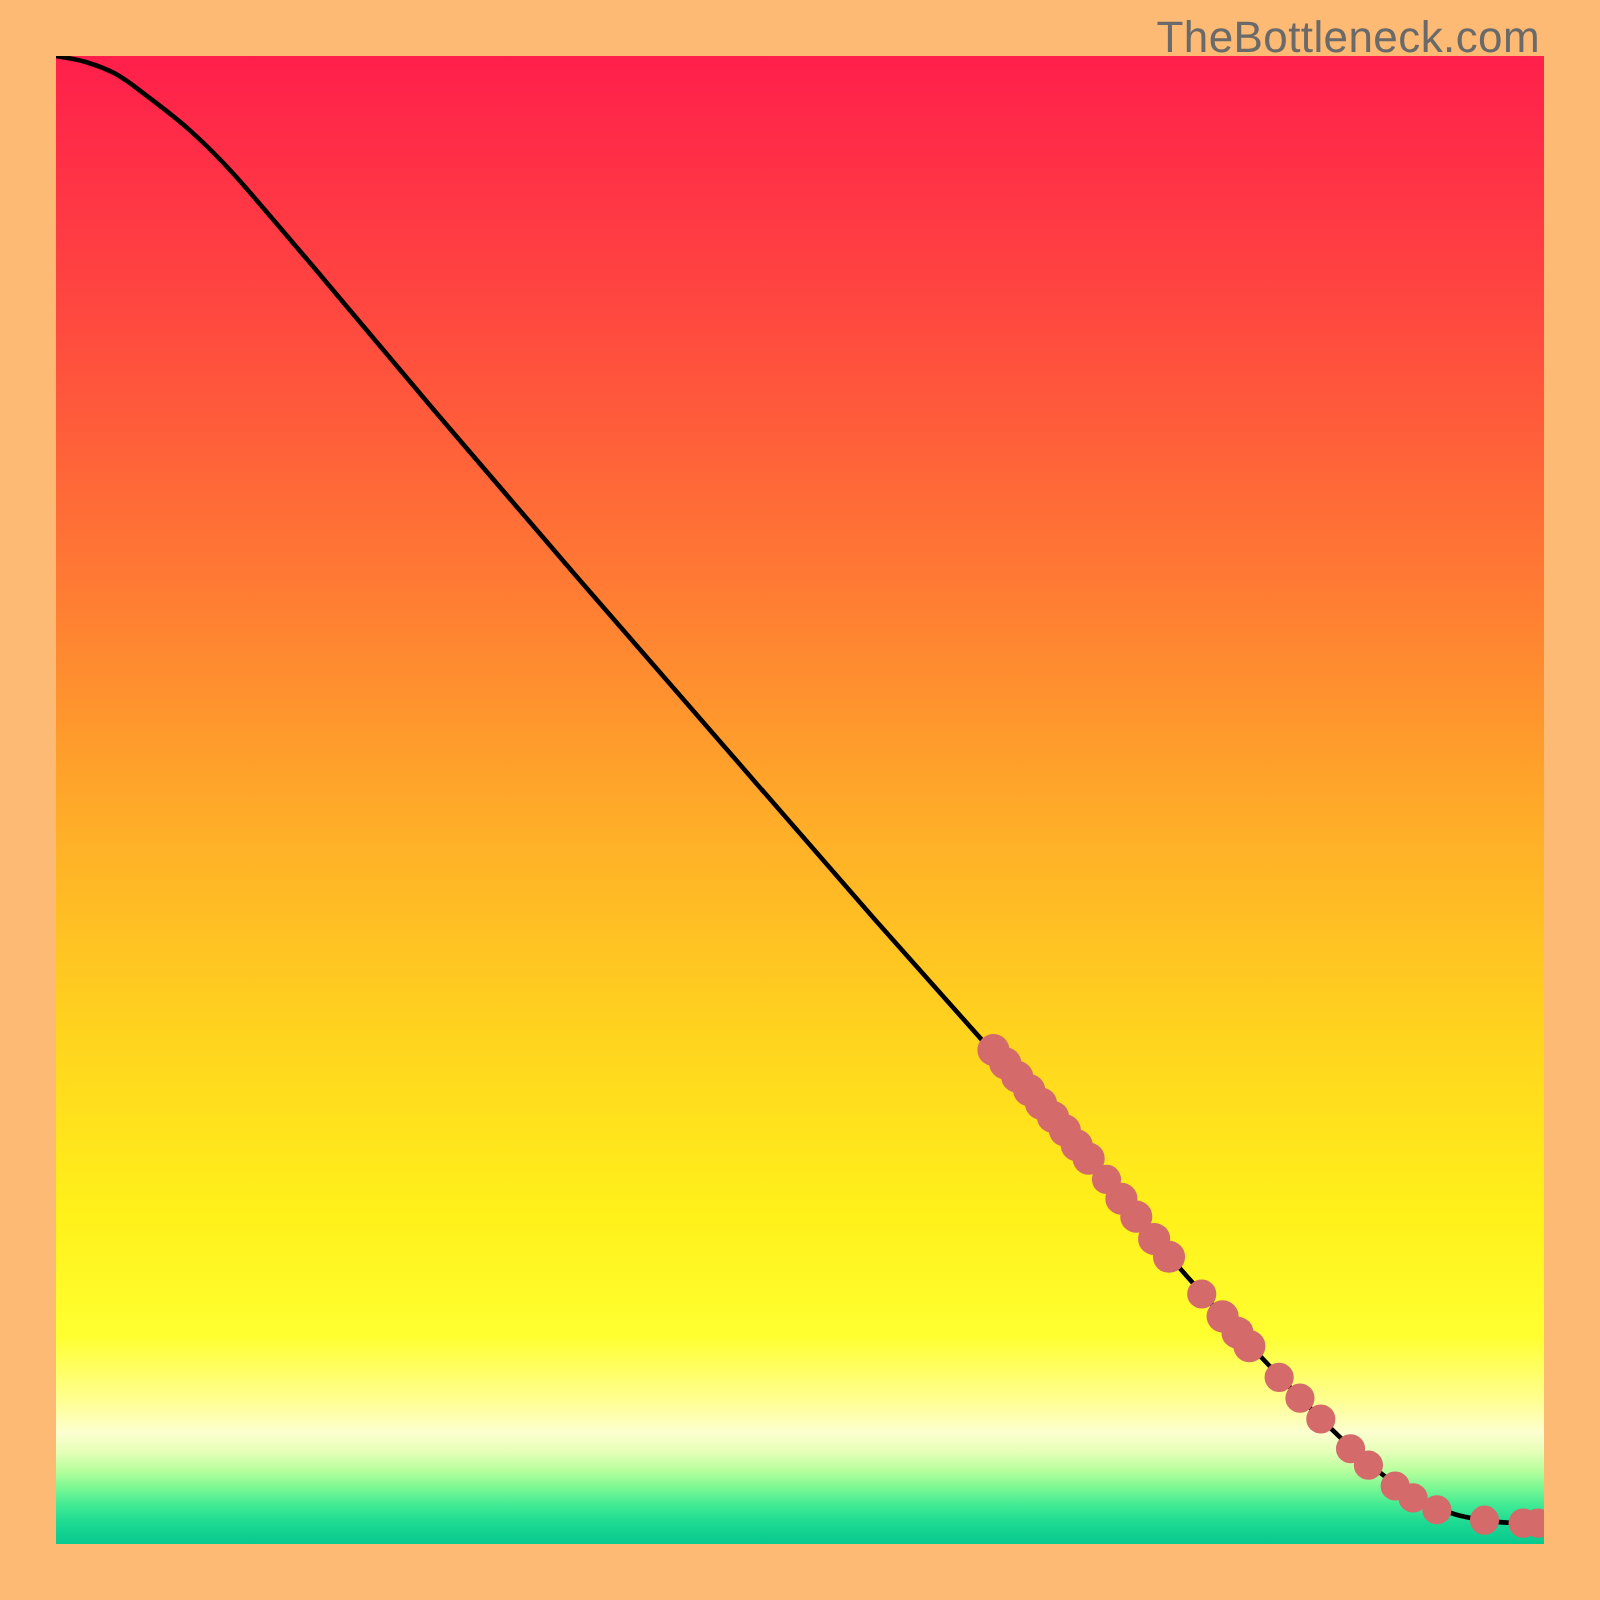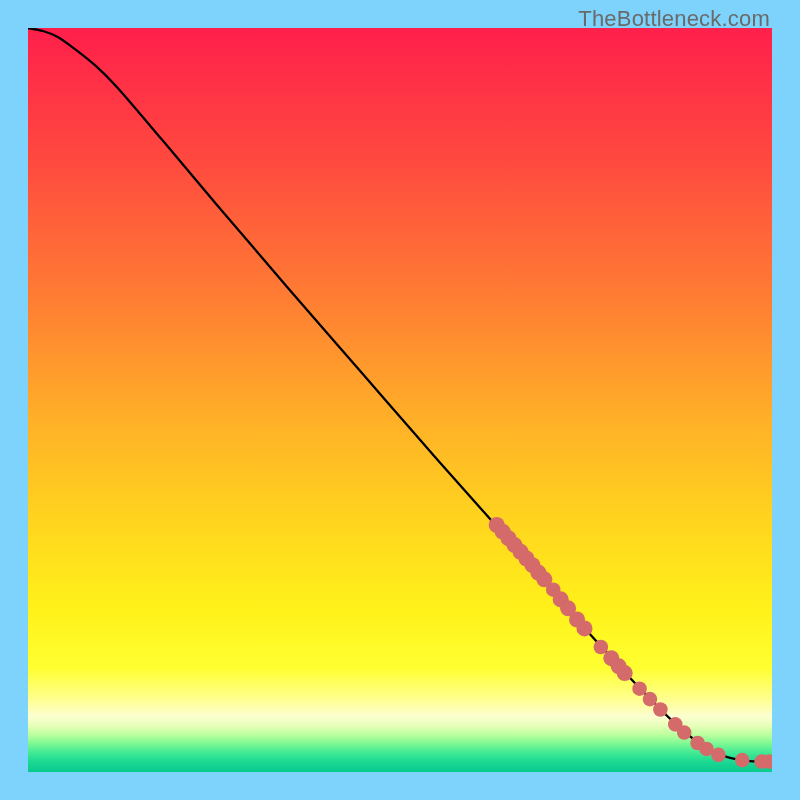--- a/index.html
+++ b/index.html
@@ -1,21 +1,21 @@
 <!DOCTYPE html>
 <html><head>
 <meta charset="utf-8">
 <style>
   * { margin: 0; padding: 0; box-sizing: border-box; }
   html, body { width: 800px; height: 800px; overflow: hidden; background: #000; }
   .stage {
     position: relative;
     width: 800px;
     height: 800px;
-    background: #7dd3fc;
+    background: #fdba74;
   }
   .plot {
     position: absolute;
     left: 28px;
     top: 28px;
     width: 744px;
     height: 744px;
   }
   .watermark {
     position: absolute;

